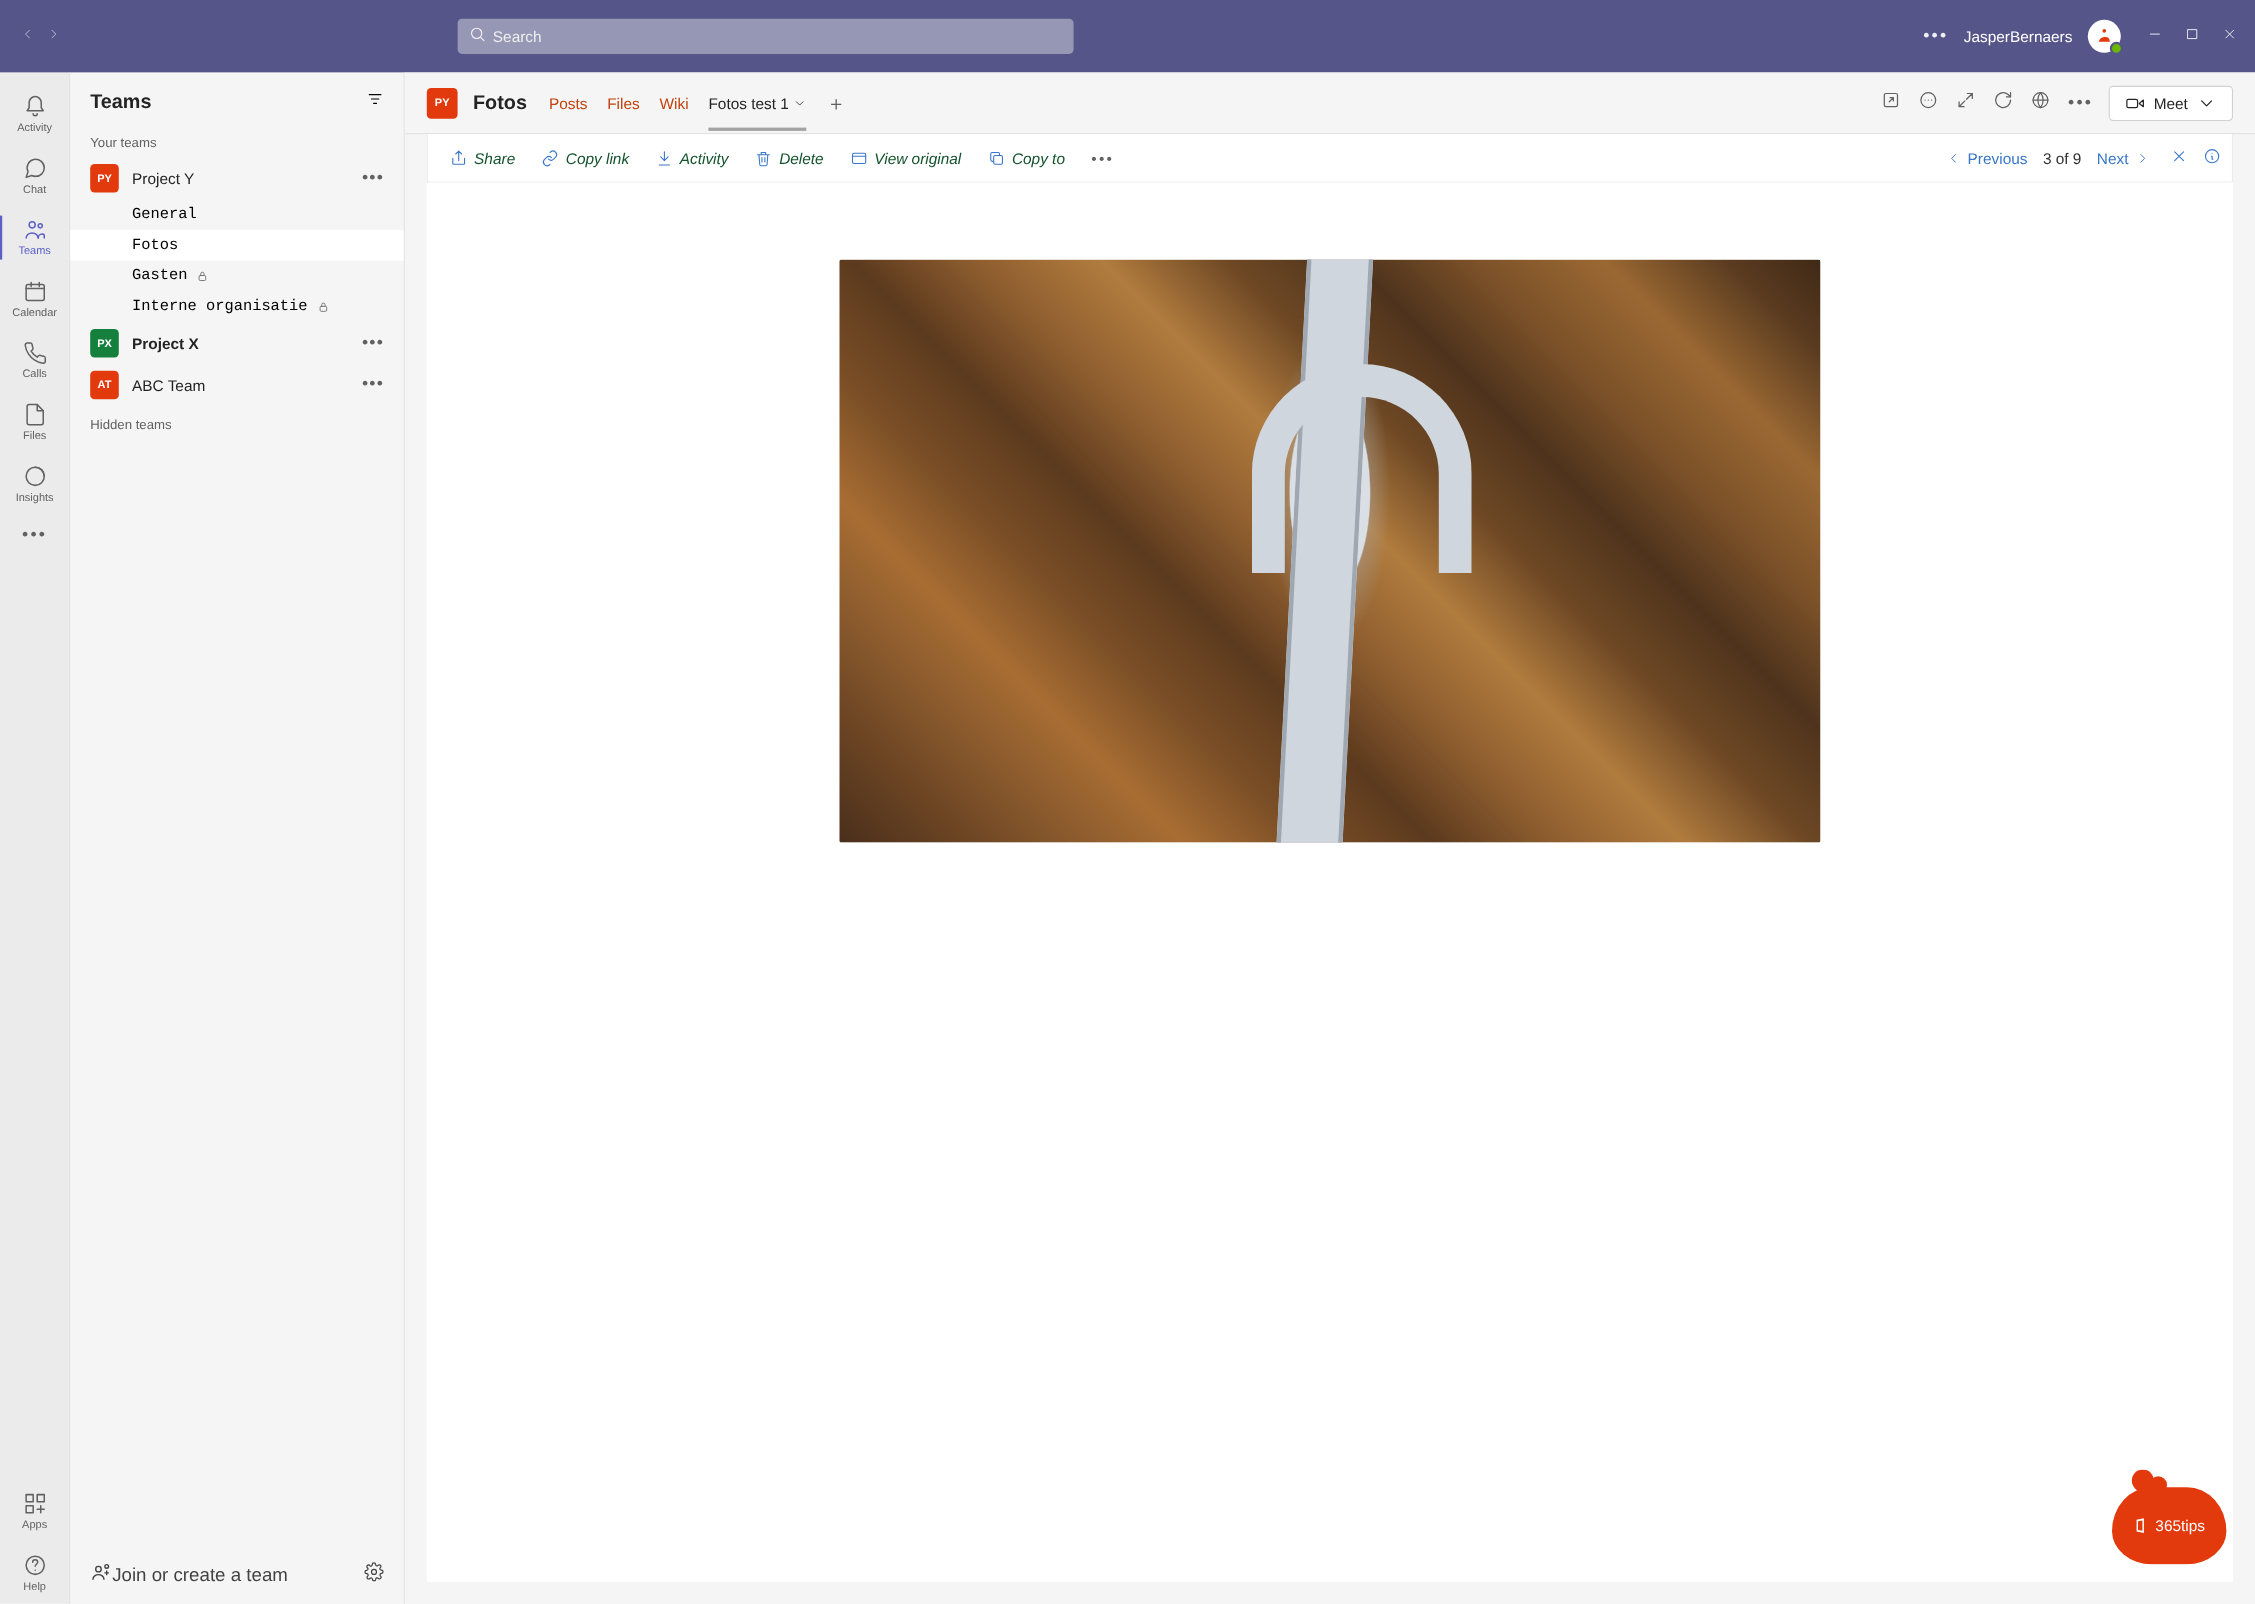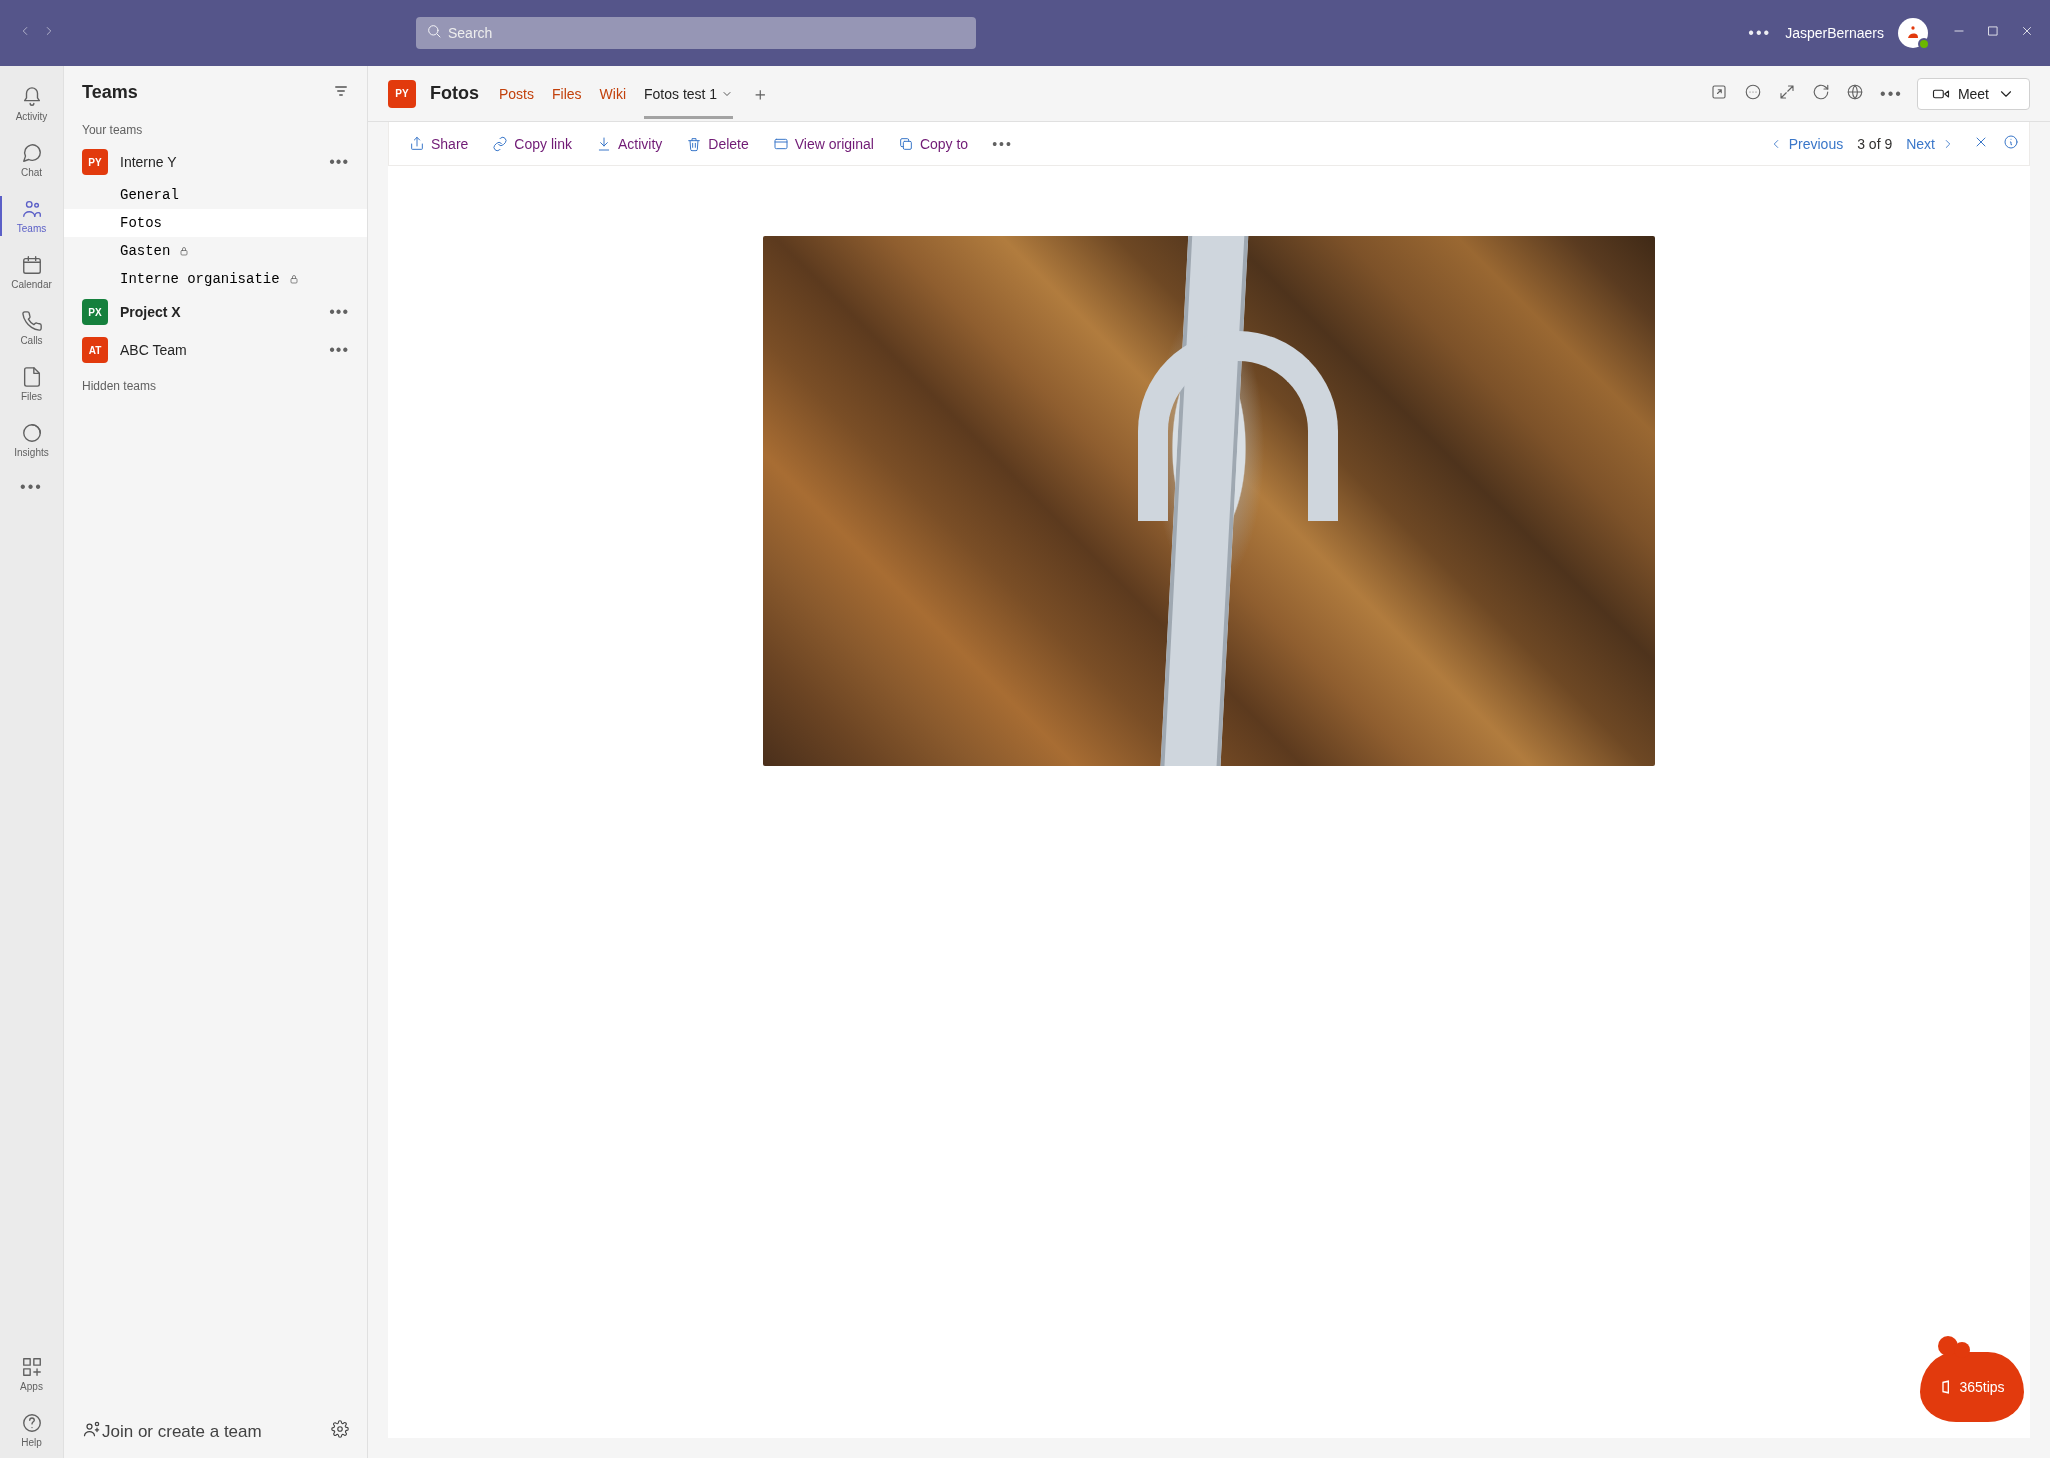--- a/index.html
+++ b/index.html
@@ -66,21 +66,21 @@
   .chead .cicons svg { width: 18px; height: 18px; }
   .chead .meet-btn { display: flex; align-items: center; gap: 8px; border: 1px solid #d1d1d1; background: #fff; border-radius: 4px; padding: 6px 14px; font-size: 14px; color: #242424; cursor: pointer; }
   .chead .meet-btn svg { width: 18px; height: 18px; }
 
   .banner { margin: 18px 20px 0 20px; background: #dadae2; color: #242424; font-size: 14px; padding: 10px 14px; border-radius: 4px; display: flex; align-items: center; position: relative; }
   .banner .x { position: absolute; right: 10px; top: 8px; color: #555; cursor: pointer; }
 
   .toolbar { margin: 0 20px; background: #fff; border: 1px solid #edebe9; border-top: none; display: flex; align-items: center; height: 44px; padding: 0 10px; gap: 4px; color: #323130; font-size: 14px; }
   .toolbar .tbtn { display: flex; align-items: center; gap: 6px; padding: 0 10px; height: 100%; cursor: pointer; }
   .toolbar .tbtn svg { width: 16px; height: 16px; color: #3a77c9; }
-  .toolbar .tbtn .txt { color: #701a75; }
+  .toolbar .tbtn .txt { color: #14532d; font-style: italic; }
   .toolbar .tspacer { flex: 1; }
   .toolbar .pager { display: flex; align-items: center; gap: 14px; color: #3a77c9; }
   .toolbar .pager .counter { color: #323130; }
   .toolbar .rt-icons { display: flex; align-items: center; gap: 14px; margin-left: 14px; }
   .toolbar .rt-icons svg { width: 16px; height: 16px; }
 
   .image-area { margin: 0 20px 20px 20px; background: #fff; flex: 1; display: flex; align-items: flex-start; justify-content: center; padding: 70px 0 0 0; overflow: hidden; }
   .photo { width: 100%; max-width: 892px; height: 530px; border-radius: 2px; background:
     radial-gradient(ellipse 120px 300px at 50% 40%, #d9dfe4 0%, #d9dfe4 30%, transparent 31%),
     radial-gradient(ellipse 100px 260px at 50% 40%, #a8b2bc 0%, transparent 55%),
@@ -219,21 +219,21 @@
     <div class="hdr">
       <h1>Teams</h1>
       <span><svg width="16" height="16" viewBox="0 0 24 24">
             <path d="M4 6h16M7 12h10M10 18h4"></path>
           </svg></span>
     </div>
     <div class="section-lbl">Your teams</div>
 
     <div class="team">
       <span class="tile" style="background:#e23a0d">PY</span>
-      <span class="name">Interne Y</span>
+      <span class="name">Project Y</span>
       <span class="dots">•••</span>
     </div>
     <div class="channel">
         <span>General</span>
       </div>
     <div class="channel active">
         <span>Fotos</span>
       </div>
     <div class="channel">
       <span>Gasten</span>

